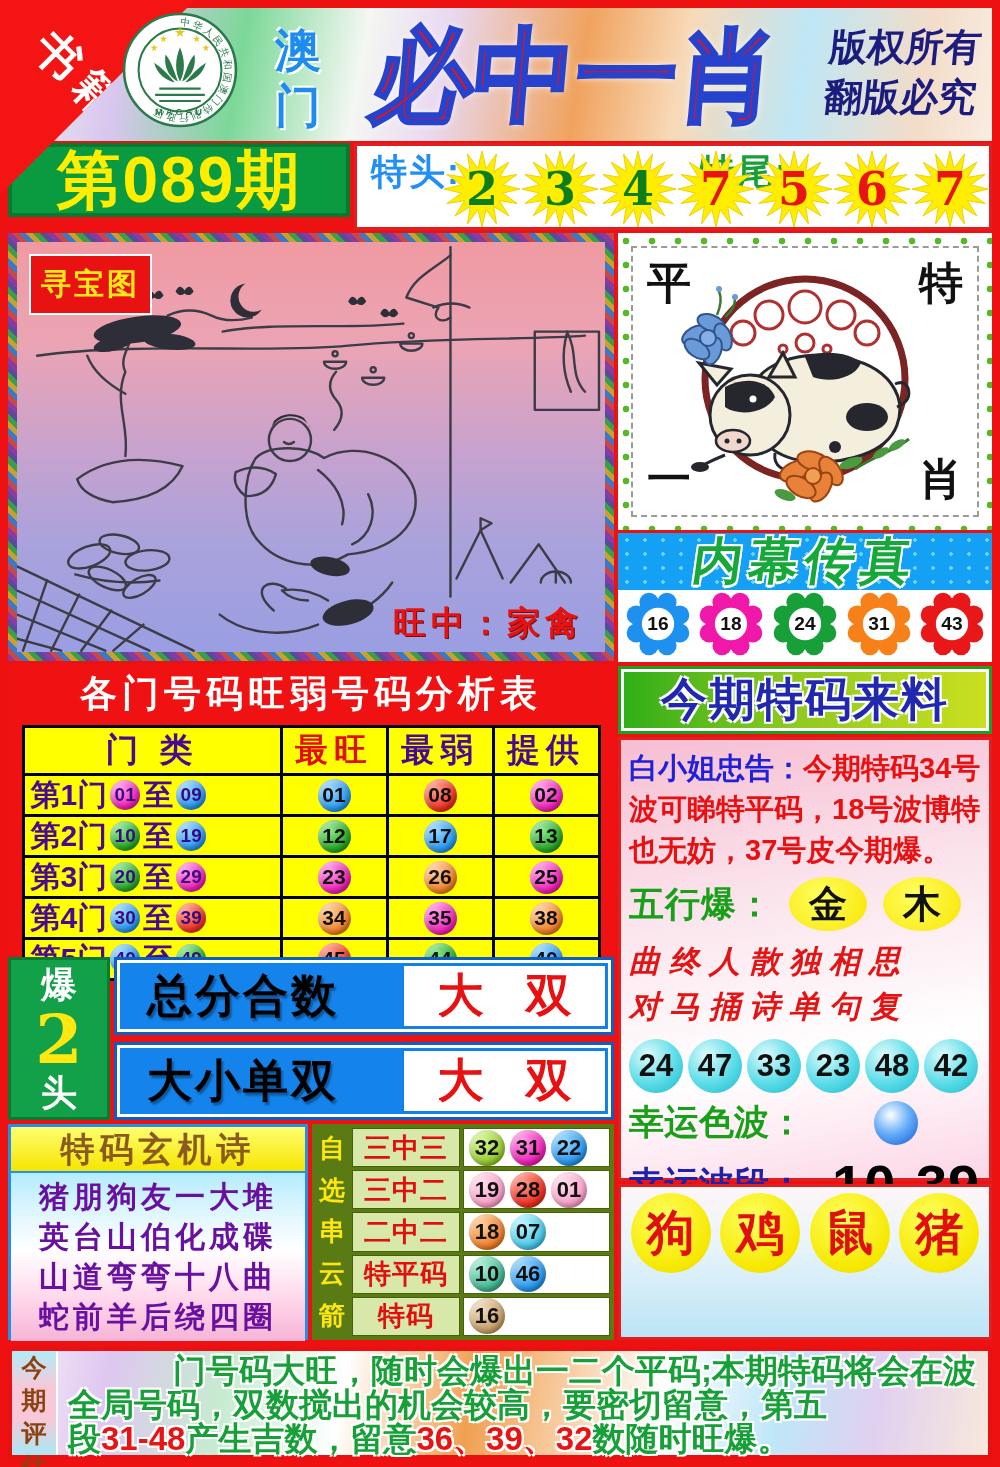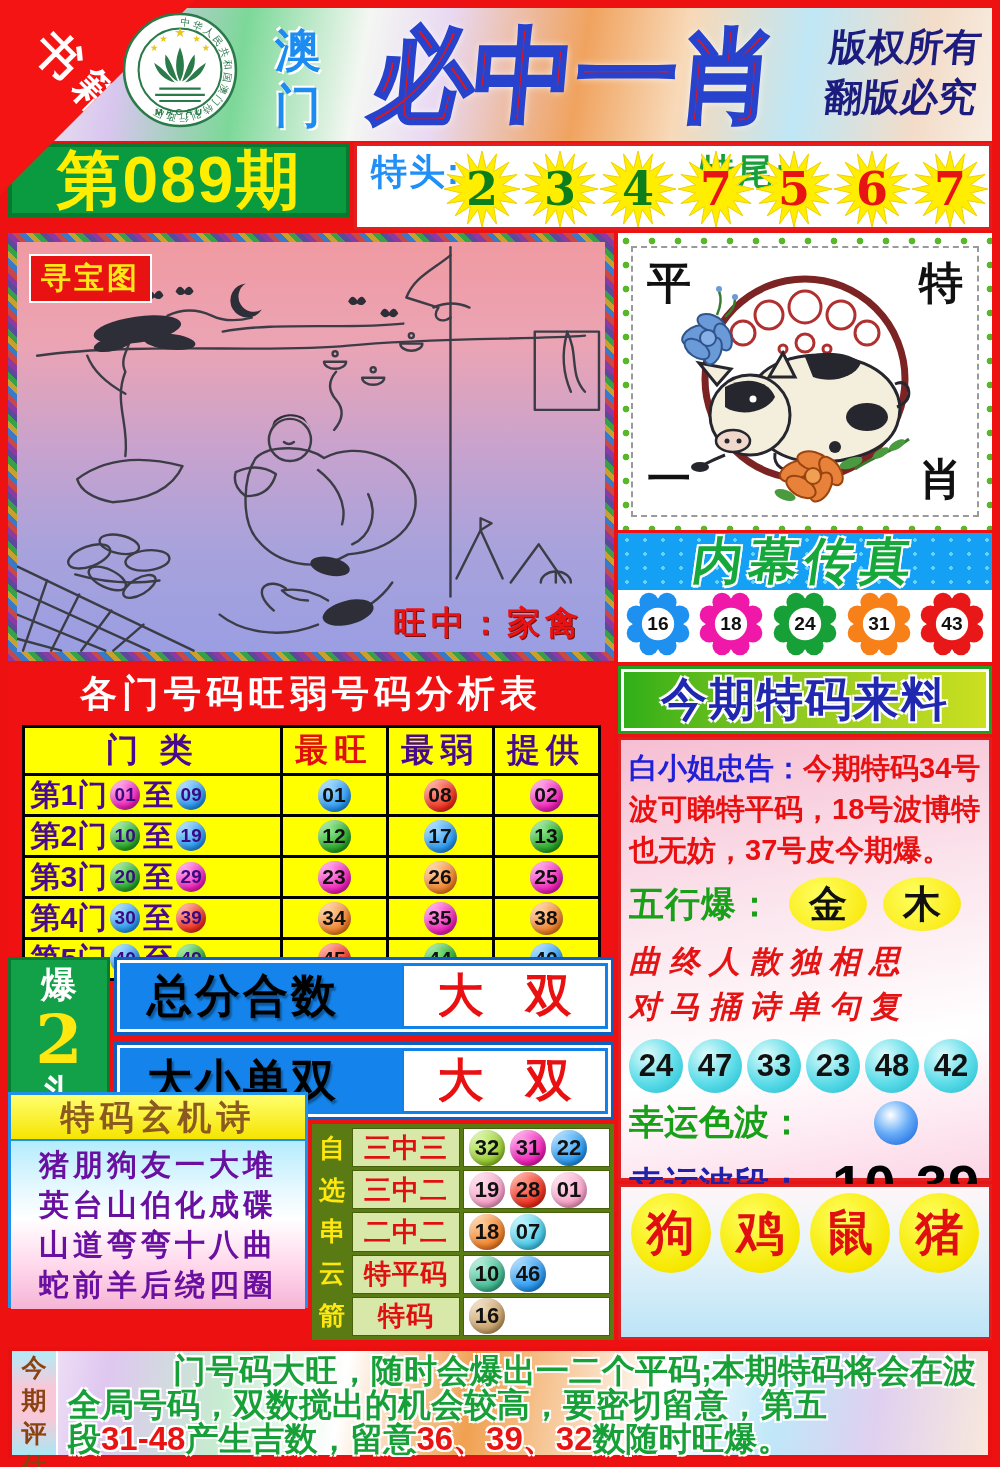--- a/index.html
+++ b/index.html
@@ -38,21 +38,21 @@
     font-family:"DejaVu Serif",serif;font-size:46px;font-weight:bold;}
   .star-num.g{color:#0c7e1c}.star-num.r{color:#e81414}
 
   
   #map-box{left:8px;top:233px;width:606px;height:428px;box-sizing:border-box;padding:9px;
     background:repeating-linear-gradient(45deg,#8a3aa0 0 5px,#c84848 5px 10px,#3a78c8 10px 15px,#c8a030 15px 20px,#38a048 20px 25px,#5a4a9a 25px 30px);}
   #map-inner{position:relative;width:100%;height:100%;
     background:linear-gradient(180deg,#f09aa2 0%,#eba4b4 25%,#c6a2cf 52%,#a8a2dc 75%,#9a9ee2 100%);}
   #map-inner svg{position:absolute;inset:0;width:100%;height:100%;}
   #map-label{position:absolute;left:14px;top:14px;background:#e81212;color:#ffe818;font-size:30px;
-    font-weight:bold;padding:2px 10px;letter-spacing:3px;box-shadow:0 0 0 2px #fff;z-index:3;}
+    font-weight:bold;padding:8px 10px;letter-spacing:3px;box-shadow:0 0 0 2px #fff;z-index:3;}
   #map-caption{position:absolute;right:22px;bottom:6px;color:#e81212;font-size:33px;font-weight:bold;
     letter-spacing:5px;text-shadow:1px 1px 0 #701010;z-index:3;}
 
   
   #zodiac-box{left:618px;top:233px;width:374px;height:297px;box-sizing:border-box;background:#fff;padding:13px;
     background-image:radial-gradient(circle 6px at 8px 8px,#58b828 55%,rgba(0,0,0,0) 60%),
                      radial-gradient(circle 4px at 20px 16px,#8cc848 55%,rgba(0,0,0,0) 60%);
     background-size:26px 24px;}
   #zodiac-inner{position:relative;width:100%;height:100%;background:#fff;border:2px dashed #9a9a9a;box-sizing:border-box;}
   .corner{position:absolute;font-family:"DejaVu Serif",serif;font-weight:bold;font-size:44px;color:#111;}
@@ -130,21 +130,21 @@
   .bar{left:114px;width:500px;height:78px;box-sizing:border-box;background:#1484ec;border:3px solid #0f5fc0;
     box-shadow:inset 0 0 0 3px #fff;display:flex;align-items:center;}
   #bar1{top:957px}#bar2{top:1042px}
   .bar-label{flex:1;color:#000000;font-size:45px;font-weight:bold;letter-spacing:3px;padding-left:30px;
     text-shadow:2px 3px 2px rgba(0,0,0,.35);}
   .bar-value{width:205px;height:64px;margin-right:4px;background:#fff;border:2px solid #1080e8;box-sizing:border-box;
     display:flex;align-items:center;justify-content:center;color:#e81010;font-size:46px;font-weight:bold;
     font-family:"DejaVu Serif",serif;word-spacing:26px;}
 
   
-  #poem-box{left:8px;top:1092px;width:300px;height:216px;box-sizing:border-box;border:3px solid #2090e8;background:#fff;}
+  #poem-box{left:8px;top:1124px;width:300px;height:216px;box-sizing:border-box;border:3px solid #2090e8;background:#fff;}
   #poem-title{height:44px;line-height:44px;text-align:center;background:linear-gradient(180deg,#ffff70,#f6e400);
     color:#8a5a20;font-size:34px;font-weight:bold;letter-spacing:5px;border-bottom:2px solid #2090e8;}
   #poem-body{height:164px;background:linear-gradient(180deg,#b4ecfc 0%,#e6f8ff 28%,#fff 46%,#ffd8ec 74%,#f6b4d6 100%);
     color:#6a10a0;font-size:30px;font-weight:bold;letter-spacing:4px;text-align:center;padding-top:4px;line-height:40px;}
 
   
   #zixuan-box{left:312px;top:1124px;width:302px;height:216px;box-sizing:border-box;background:#5a7a14;
     padding:4px;display:flex;gap:4px;}
   #zx-side{width:32px;display:flex;flex-direction:column;align-items:center;justify-content:space-around;
     color:#ffe810;font-size:26px;font-weight:bold;}

